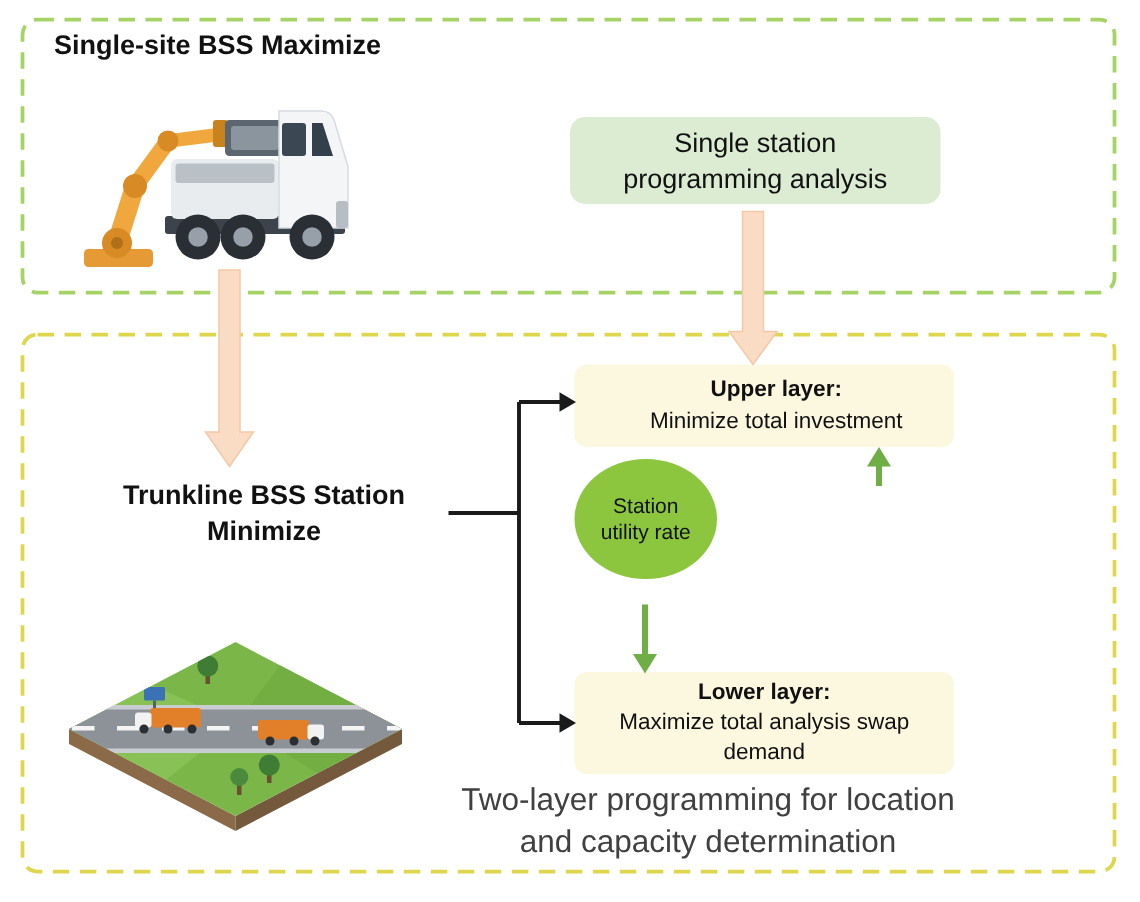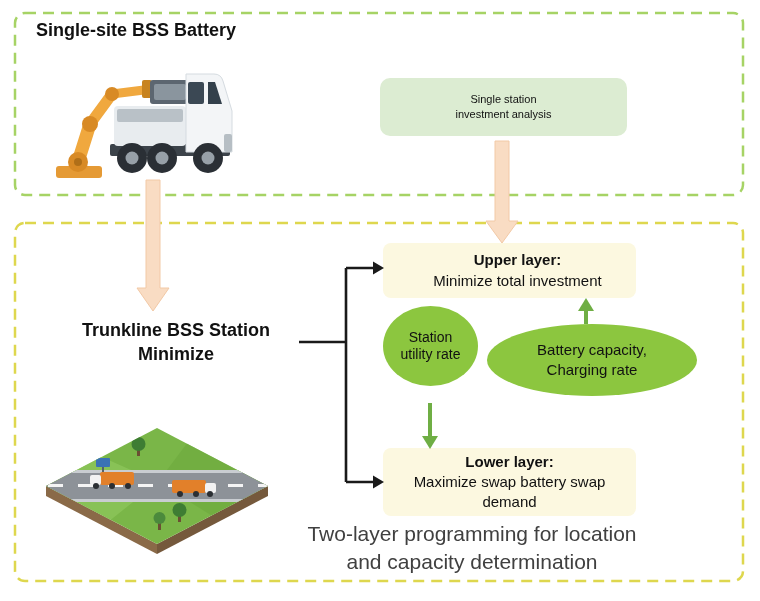--- a/index.html
+++ b/index.html
@@ -11,21 +11,21 @@
   .section-top { left: 14px; top: 12px; width: 730px; height: 184px; }
   .section-bottom { left: 14px; top: 222px; width: 730px; height: 361px; }
 
   .h-title { position: absolute; font-weight: bold; font-size: 18px; color: #111; }
   .title-top { left: 22px; top: 8px; }
   .planning-title { left: 16px; top: 96px; width: 292px; text-align: center; line-height: 1.35; }
 
   .roundbox { position: absolute; border-radius: 10px; display: flex; flex-direction: column;
               align-items: center; justify-content: center; text-align: center; }
   .analysis-box { left: 366px; top: 66px; width: 247px; height: 58px; background: #dcecd2;
-                  font-size: 11px; line-height: 1.35; }
+                  font-size: 18px; line-height: 1.35; }
   .layer-box { background: #fcf8e0; font-size: 15px; line-height: 1.35; border-radius: 8px; }
   .upper-box { left: 369px; top: 21px; width: 253px; height: 55px; padding-left: 16px; }
   .lower-box { left: 369px; top: 226px; width: 253px; height: 68px; padding: 0 8px; }
   .bold { font-weight: bold; }
 
   .ellipse { position: absolute; background: #8cc63f; border-radius: 50%; display: flex;
              flex-direction: column; align-items: center; justify-content: center;
              text-align: center; color: #111; }
   .ell-small { left: 369px; top: 84px; width: 95px; height: 80px; font-size: 14px;
                line-height: 1.25; padding: 0 13px; }
@@ -41,21 +41,21 @@
 
   .overlay { position: absolute; left: 0; top: 0; width: 760px; height: 601px;
              pointer-events: none; }
 </style>
 </head>
 <body>
 
 <div class="canvas">
 
   <div class="section section-top">
-    <div class="h-title title-top">Single-site BSS Battery</div>
+    <div class="h-title title-top">Single-site BSS Maximize</div>
 
     <div class="illus truck-illus">
       <svg width="185" height="135" viewBox="0 0 185 135">
 
         <rect x="4" y="116" width="46" height="12" rx="3" fill="#e59a35"></rect>
         <path d="M26 112 L38 74" stroke="#f0a83e" stroke-width="13" stroke-linecap="round" fill="none"></path>
         <path d="M38 74 L60 44" stroke="#f0a83e" stroke-width="11" stroke-linecap="round" fill="none"></path>
         <path d="M60 44 L92 40" stroke="#f0a83e" stroke-width="9" stroke-linecap="round" fill="none"></path>
         <circle cx="26" cy="112" r="10" fill="#d88a25"></circle>
         <circle cx="26" cy="112" r="4" fill="#b06f18"></circle>
@@ -80,21 +80,21 @@
           <circle cx="80" cy="108" r="6.5" fill="#97a0a8"></circle>
         <circle cx="110" cy="108" r="15" fill="#2a2f35"></circle>
           <circle cx="110" cy="108" r="6.5" fill="#97a0a8"></circle>
         <circle cx="156" cy="108" r="15" fill="#2a2f35"></circle>
           <circle cx="156" cy="108" r="6.5" fill="#97a0a8"></circle>
       </svg>
     </div>
 
     <div class="roundbox analysis-box">
       <div>Single station</div>
-      <div>investment analysis</div>
+      <div>programming analysis</div>
     </div>
   </div>
 
   <div class="section section-bottom">
 
     <div class="h-title planning-title">
       <div>Trunkline BSS Station</div>
       <div>Minimize</div>
     </div>
 
@@ -158,28 +158,24 @@
 
     <div class="roundbox layer-box upper-box">
       <div class="bold">Upper layer:</div>
       <div>Minimize total investment</div>
     </div>
 
     <div class="ellipse ell-small">
       <span>Station utility rate</span>
     </div>
 
-    <div class="ellipse ell-wide">
-      <div>Battery capacity,</div>
-      <div>Charging rate</div>
-    </div>
 
     <div class="roundbox layer-box lower-box">
       <div class="bold">Lower layer:</div>
-      <div>Maximize swap battery swap demand</div>
+      <div>Maximize total analysis swap demand</div>
     </div>
 
     <div class="caption">
       <div>Two-layer programming for location</div>
       <div>and capacity determination</div>
     </div>
   </div>
 
   <svg class="overlay" width="760" height="601" viewBox="0 0 760 601">
 

